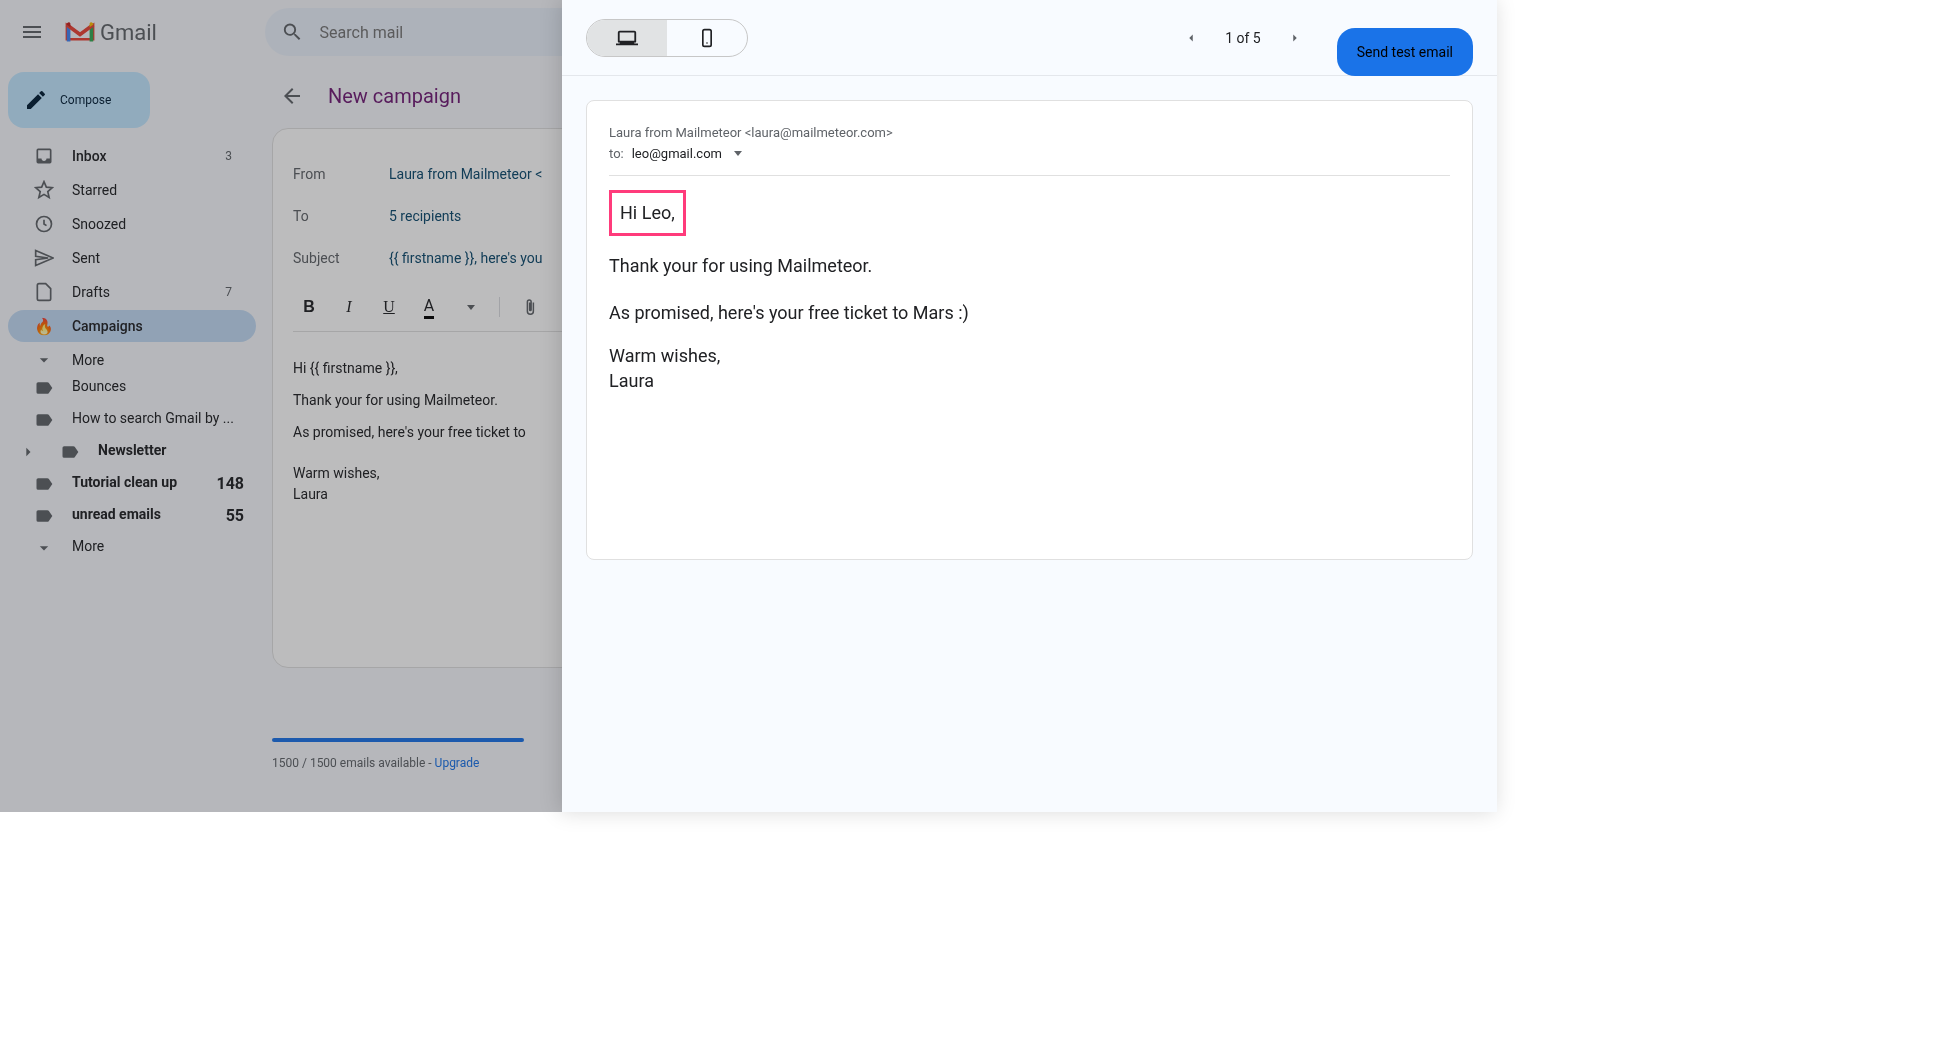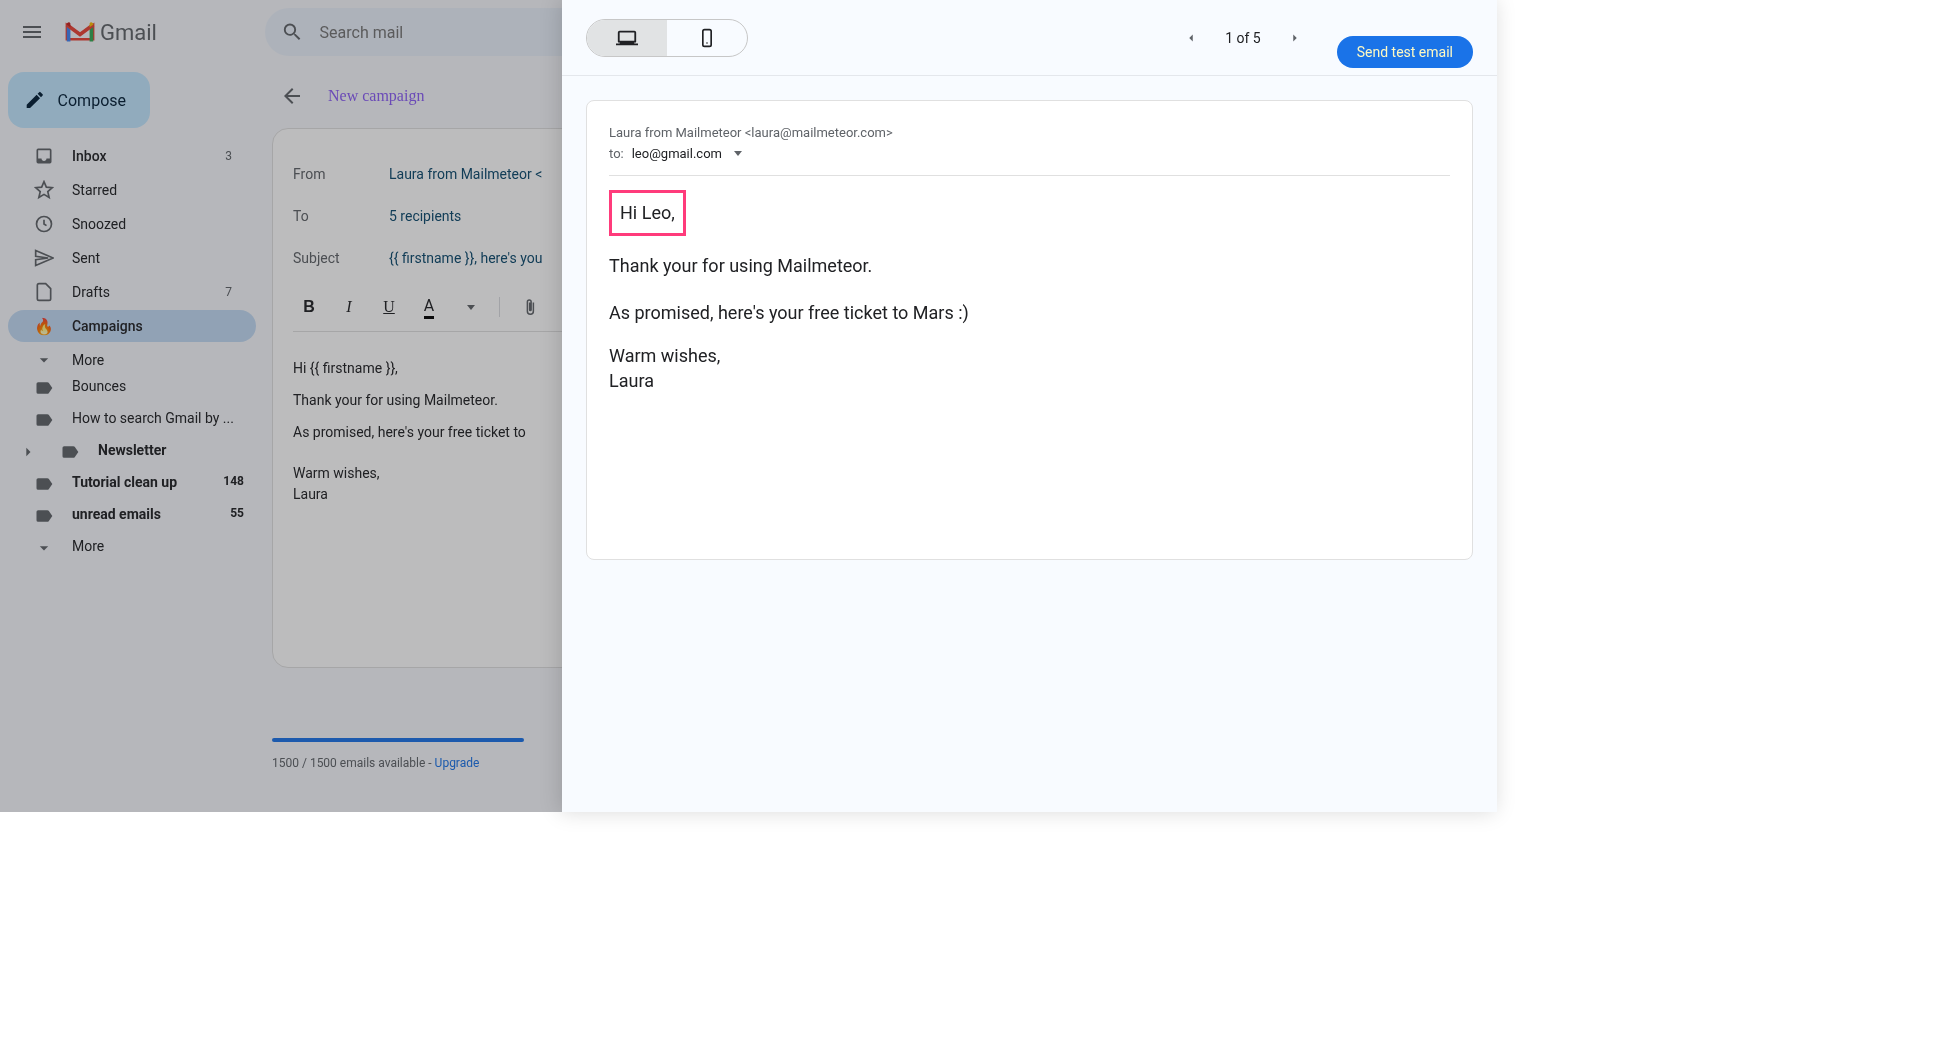--- a/index.html
+++ b/index.html
@@ -13,38 +13,38 @@
 .logo { display: flex; align-items: center; gap: 4px; }
 .logo-text { font-size: 22px; color: #5f6368; }
 .logo-img { width: 32px; height: 24px; }
 .search-box { margin-left: 100px; background: #eaf1fb; border-radius: 24px; height: 48px; width: 720px; display: flex; align-items: center; padding: 0 16px; gap: 16px; }
 .search-box input { border: none; background: transparent; outline: none; font-size: 16px; width: 100%; color: #5f6368; }
 .search-icon { fill: #5f6368; width: 24px; height: 24px; }
 
 
 .gmail-body { display: flex; height: calc(100% - 64px); }
 .sidebar { width: 256px; padding: 8px 0 8px 8px; }
-.compose-btn { background: #c2e7ff; border-radius: 16px; height: 56px; width: 142px; display:flex; align-items:center; padding: 0 24px 0 16px; gap: 12px; font-size: 16px; color: #001d35; cursor:pointer; margin-bottom: 12px; }
+.compose-btn { background: #c2e7ff; border-radius: 16px; height: 56px; width: 142px; display:flex; align-items:center; padding: 0 24px 0 16px; gap: 12px; font-size: 12px; color: #001d35; cursor:pointer; margin-bottom: 12px; }
 .sidebar-item { height: 32px; display: flex; align-items: center; padding: 0 12px 0 26px; border-radius: 0 16px 16px 0; font-size: 14px; color: #202124; cursor:pointer; gap: 18px; margin-bottom: 2px; }
 .sidebar-item svg { width: 20px; height: 20px; fill: #5f6368; flex-shrink: 0; }
 .sidebar-item .count { margin-left: auto; font-size: 12px; color: #5f6368; padding-right: 12px; }
 .sidebar-item.active { background: #c2daf4; border-radius: 16px; }
 .sidebar-item.active .label, .sidebar-item.bold .label { font-weight: 500; }
 .sidebar-section-title { font-size: 16px; font-weight: 500; color: #202124; padding: 0 26px; height: 40px; display: flex; align-items: center; justify-content: space-between; margin-top: 8px; }
 .label-item { height: 32px; display: flex; align-items: flex-start; padding-left: 26px; gap: 18px; font-size: 14px; color: #202124; cursor:pointer; }
 .label-item svg { width: 20px; height: 20px; fill: #5f6368; flex-shrink: 0; }
 .label-item.bold { font-weight: 700; }
-.label-item .count { margin-left: auto; font-size: 12px; color: #202124; padding-right: 12px; font-weight: 700; }
+.label-item .count { margin-left: auto; font-size: 16px; color: #202124; padding-right: 12px; font-weight: 700; }
 .label-item.with-chevron { padding-left: 10px; }
 
 
 .main { flex: 1; padding: 0 16px; }
 .main-title-row { display: flex; align-items: center; gap: 16px; height: 64px; }
 .back-btn { width: 40px; height: 40px; display:flex; align-items:center; justify-content:center; border-radius: 50%; cursor:pointer; }
-.main-title { font-size: 16px; color: #8b5cf6; font-family: Liberation Serif, serif; }
+.main-title { font-size: 20px; color: #701a75; }
 .campaign-card { background: #fff; border-radius: 16px; border: 1px solid #e0e0e0; height: 540px; padding: 24px 20px; display: flex; flex-direction: column; }
 .field-row { display: flex; height: 42px; align-items: center; font-size: 14px; color: #5f6368; }
 .field-label { width: 96px; }
 .field-value { color: #0c4a6e; }
 .toolbar { display: flex; align-items: center; gap: 8px; border-bottom: 1px solid #e0e0e0; padding: 8px 0; margin-top: 4px; }
 .tool-btn { width: 32px; height: 32px; display:flex; align-items:center; justify-content:center; cursor:pointer; font-family: serif; font-size: 16px; color: #202124; }
 .tool-sep { width: 1px; height: 20px; background: #dadce0; margin: 0 6px; }
 .editor { padding: 20px 0; font-size: 14px; color: #202124; line-height: 2.3; }
 .quota-bar { margin-top: auto; }
 .progress { height: 4px; background: #1a73e8; width: 252px; border-radius: 2px; margin-bottom: 14px; }
@@ -57,21 +57,21 @@
 .panel-header { height: 64px; display: flex; align-items: center; padding: 0 24px; border-bottom: 1px solid #e4e7ec; }
 .panel-title { font-size: 20px; color: #202124; }
 .close-btn { margin-left: auto; width: 32px; height: 32px; display:flex; align-items:center; justify-content:center; cursor:pointer; }
 .panel-toolbar { height: 76px; display: flex; align-items: center; padding: 0 24px; border-bottom: 1px solid #e4e7ec; }
 .device-toggle { display: flex; border: 1px solid #c7c7c7; border-radius: 19px; overflow: hidden; }
 .device-btn { width: 80px; height: 36px; display: flex; align-items:center; justify-content:center; cursor:pointer; }
 .device-btn.active { background: #e1e3e4; }
 .paginator { display: flex; align-items: center; gap: 20px; margin-left: auto; }
 .page-arrow { width: 28px; height: 28px; display: flex; align-items:center; justify-content:center; cursor:pointer; color: #5f6368; }
 .page-text { font-size: 14px; color: #202124; }
-.send-btn { background: #1a73e8; color: #fef9c3; border-radius: 18px; height: 32px; padding: 0 20px; display: flex; align-items: center; font-size: 14px; cursor:pointer; margin-left: 28px; margin-top: 29px; }
+.send-btn { background: #1a73e8; color: #000000; border-radius: 18px; height: 48px; padding: 0 20px; display: flex; align-items: center; font-size: 14px; cursor:pointer; margin-left: 28px; margin-top: 29px; }
 .preview-body-wrap { flex: 1; padding: 24px; }
 .preview-email { background: #fff; border: 1px solid #e0e0e0; border-radius: 8px; height: 460px; padding: 24px 22px; }
 .preview-subject { font-size: 16px; color: #202124; margin-bottom: 10px; }
 .preview-from { font-size: 13px; color: #5f6368; margin-bottom: 6px; }
 .preview-to-row { font-size: 13px; color: #5f6368; display: flex; align-items: center; gap: 8px; padding-bottom: 14px; border-bottom: 1px solid #e0e0e0; }
 .preview-body { padding-top: 14px; font-size: 18px; color: #202124; line-height: 1.8; }
 .highlight-box { display: inline-block; border: 3px solid #ff3b7b; padding: 4px 8px; margin-bottom: 4px; }
 .caret-down { display:inline-block; width:0; height:0; border-left:4px solid transparent; border-right:4px solid transparent; border-top:5px solid #5f6368; margin-left:4px; }
 .icon-svg { width: 18px; height: 18px; fill: #5f6368; }
 </style>

